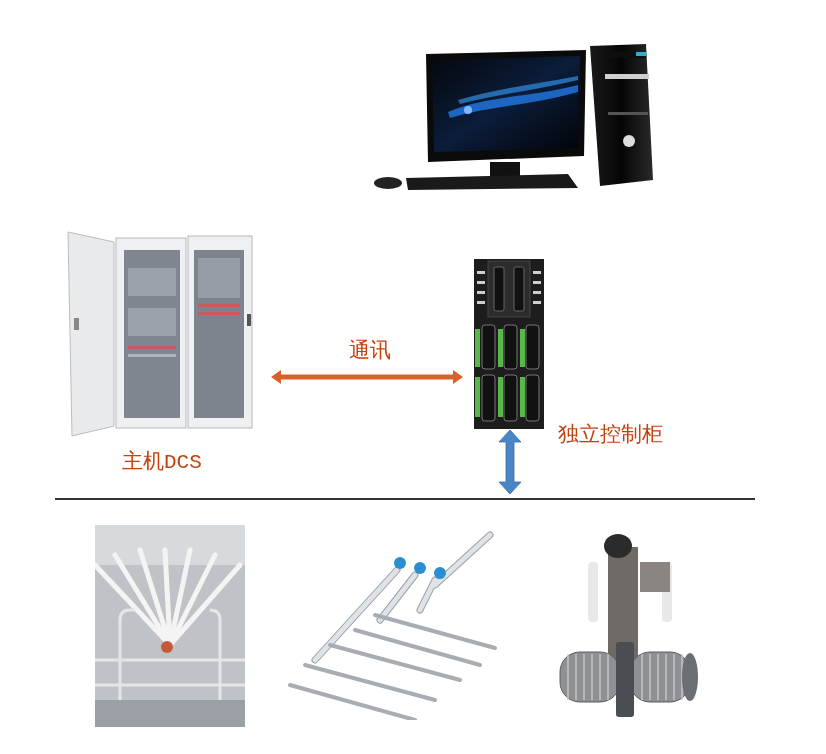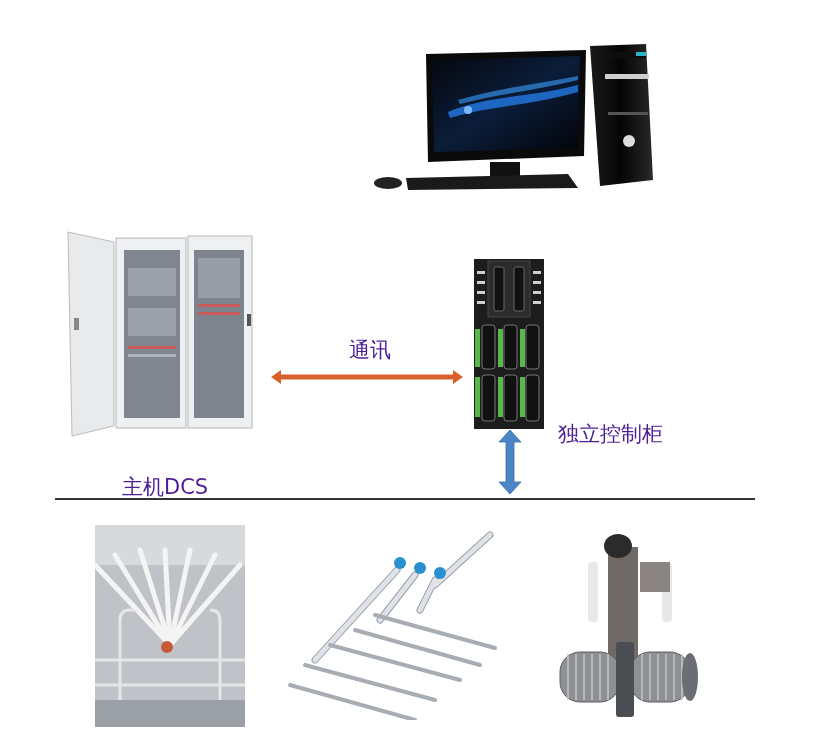--- a/index.html
+++ b/index.html
@@ -1,18 +1,18 @@
 <!DOCTYPE html>
 <html><head>
 <meta charset="utf-8">
 <style>
   html,body{margin:0;padding:0;background:#ffffff;}
   body{width:826px;height:754px;position:relative;overflow:hidden;font-family:"DejaVu Sans","Liberation Sans",sans-serif;}
   .abs{position:absolute;}
-  .label{position:absolute;color:#4c1d95;font-size:21px;white-space:nowrap;}
+  .label{position:absolute;color:#c2410c;font-size:21px;white-space:nowrap;}
   svg{display:block;}
 </style>
 </head>
 <body>
 
 <div class="abs" style="left:368px;top:40px;width:290px;height:152px;">
   <svg width="290" height="152" viewBox="0 0 290 152">
     <defs>
       <linearGradient id="scr" x1="0" y1="0" x2="1" y2="1">
         <stop offset="0" stop-color="#05070d"></stop>
@@ -63,21 +63,21 @@
     <rect x="62" y="126" width="48" height="3" fill="#b0b4bb"></rect>
 
     <rect x="122" y="8" width="64" height="192" fill="#eef0f2" stroke="#b5b8bc"></rect>
     <rect x="128" y="22" width="50" height="168" fill="#7d848e"></rect>
     <rect x="132" y="30" width="42" height="40" fill="#969da6"></rect>
     <rect x="132" y="76" width="42" height="3" fill="#c85a5a"></rect>
     <rect x="132" y="84" width="42" height="3" fill="#c85a5a"></rect>
     <rect x="181" y="86" width="4" height="12" fill="#555"></rect>
   </svg>
 </div>
-<div class="label" style="left:122px;top:473px;">主机DCS</div>
+<div class="label" style="left:122px;top:447px;font-family:Liberation Mono, monospace;">主机DCS</div>
 
 <div class="label" style="left:349px;top:336px;">通讯</div>
 <div class="abs" style="left:271px;top:369px;width:192px;height:16px;">
   <svg width="192" height="16" viewBox="0 0 192 16">
     <path d="M0 8 L10 1 L10 5.5 L182 5.5 L182 1 L192 8 L182 15 L182 10.5 L10 10.5 L10 15 Z" fill="#d9602b"></path>
   </svg>
 </div>
 
 <div class="abs" style="left:474px;top:259px;width:70px;height:170px;">
   <svg width="70" height="170" viewBox="0 0 70 170">

